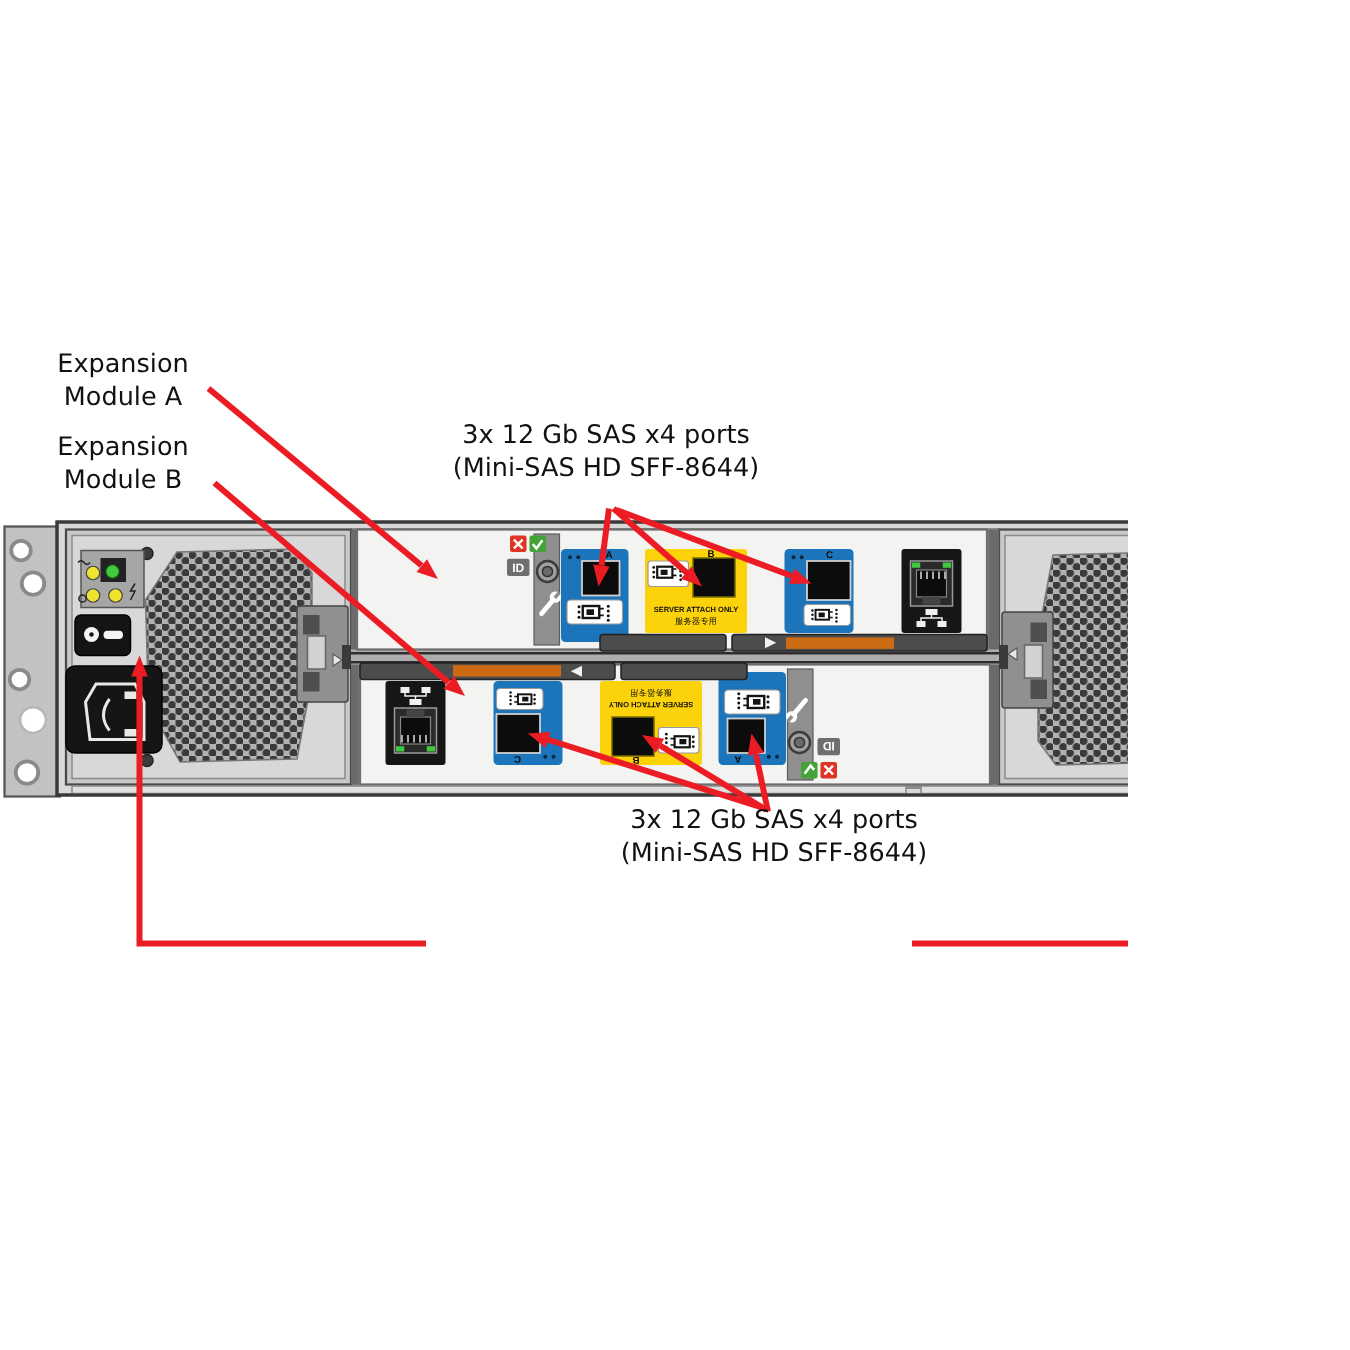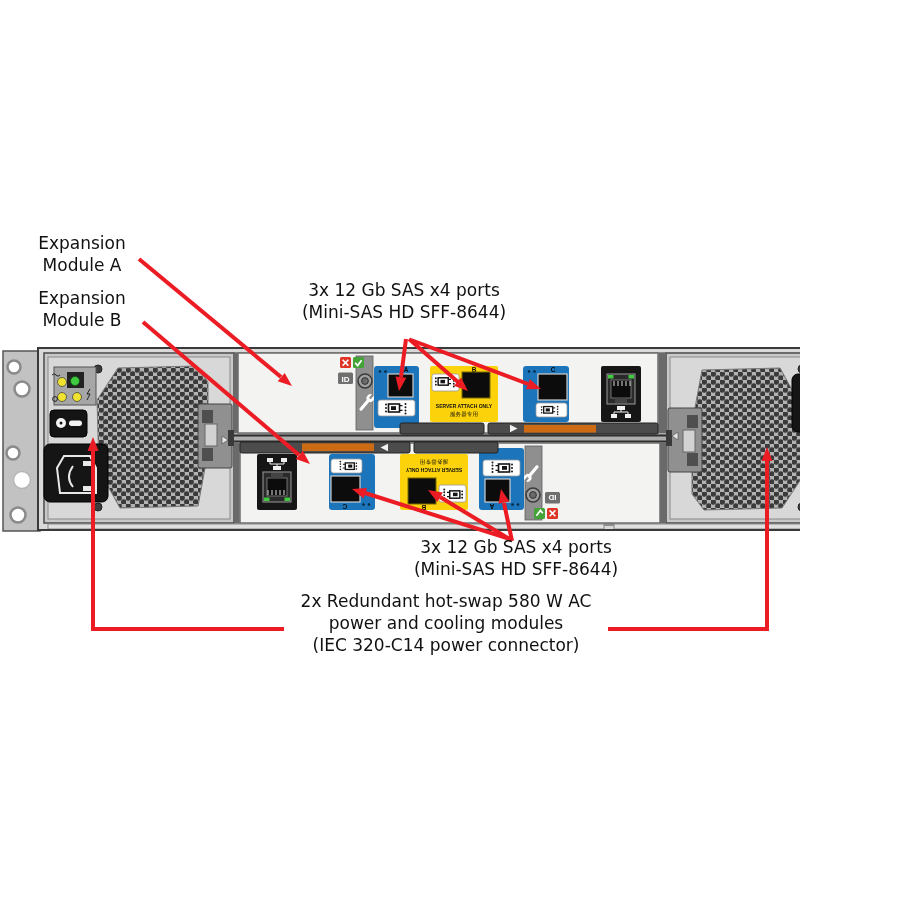--- a/index.html
+++ b/index.html
@@ -1,37 +1,34 @@
 <!DOCTYPE html>
 <html><head>
 <meta charset="utf-8">
 <style>
   html,body{margin:0;padding:0;background:#fff;}
   #stage{position:relative;width:752px;height:900px;background:#ffffff;overflow:hidden;
-         font-family:"DejaVu Sans","Liberation Sans",sans-serif;padding-left:48px;}
+         font-family:"DejaVu Sans","Liberation Sans",sans-serif;}
   #hw{position:absolute;left:0;top:0;z-index:1;}
   .callout{position:absolute;z-index:2;white-space:pre-line;text-align:center;
            font-size:17px;line-height:22px;color:#111;}
 </style>
 </head>
 <body>
 
 <div id="stage">
 
   <div class="callout" style="left:14px;top:232px;width:136px;">Expansion
 Module A</div>
   <div class="callout" style="left:14px;top:287px;width:136px;">Expansion
 Module B</div>
   <div class="callout" style="left:254px;top:279px;width:300px;">3x 12 Gb SAS x4 ports
 (Mini-SAS HD SFF-8644)</div>
   <div class="callout" style="left:366px;top:536px;width:300px;">3x 12 Gb SAS x4 ports
 (Mini-SAS HD SFF-8644)</div>
-  <div class="callout" style="left:286px;top:590px;width:320px;">2x Redundant hot-swap 580 W AC
-power and cooling modules
-(IEC 320-C14 power connector)</div>
 
   <svg id="hw" width="900" height="900" viewBox="0 0 900 900">
     <defs>
       <pattern id="hexp" width="9" height="8" patternUnits="userSpaceOnUse">
         <rect width="9" height="8" fill="#b2b2b2"></rect>
         <circle cx="2.2" cy="2" r="2.7" fill="#3a3a3a"></circle>
         <circle cx="6.7" cy="6" r="2.7" fill="#3a3a3a"></circle>
       </pattern>
 
       <g id="sasg" fill="#141414">

